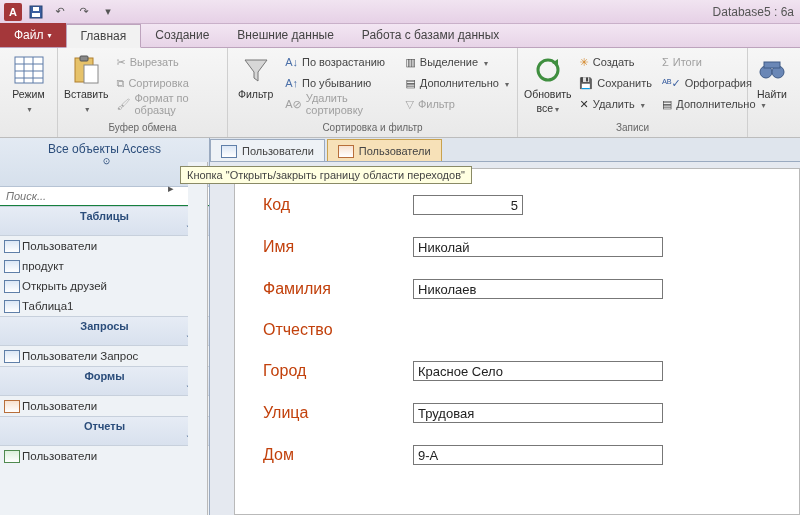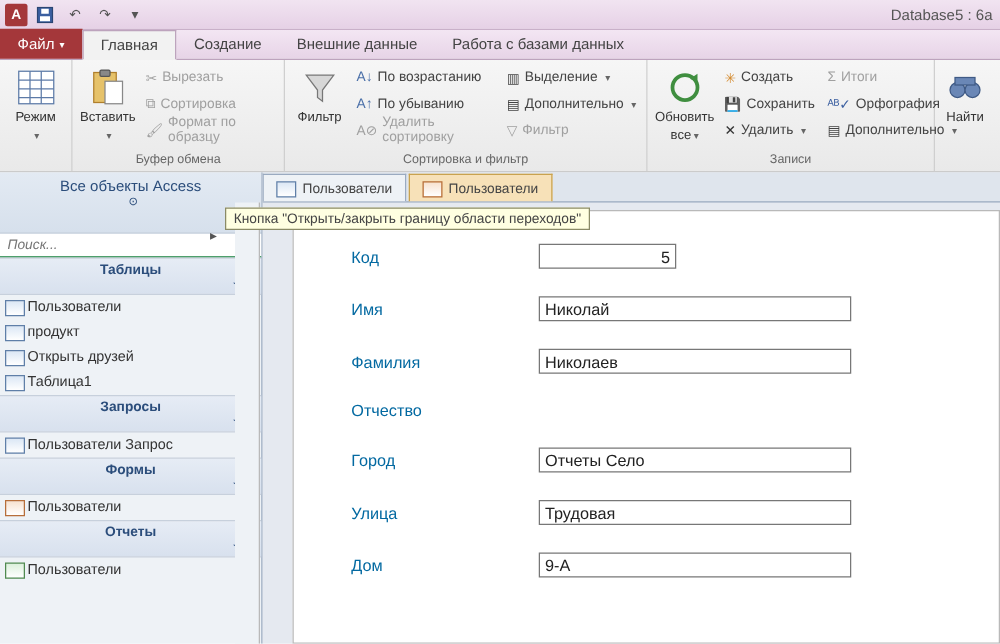--- a/index.html
+++ b/index.html
@@ -49,21 +49,21 @@
   
   .content { flex:1; display:flex; flex-direction:column; background:#e5e9f0;}
   .doctabs { height:24px; background:#dfe5ed; border-bottom:1px solid #9aaac0; display:flex; align-items:flex-end;}
   .doctab { padding:3px 10px; display:flex; align-items:center; gap:5px; border:1px solid #9aaac0; border-bottom:none; background:#eef2f6; font-size:11px; color:#444; margin-right:2px; height:22px;}
   .doctab.active { background:#f7e1b8; border-color:#c9a24e;}
   .formarea { flex:1; background:#fff; margin:6px 0 0 24px; border:1px solid #b9b9b9; position:relative; overflow:hidden;}
   .form-ruler { position:absolute; left:-22px; top:0; width:20px; height:100%; background:#eef2f6; border-right:1px solid #b9b9b9;}
   .ruler-mark { position:absolute; left:-20px; top:20px; color:#555;}
   .form-inner { padding: 26px 10px 10px 28px;}
   .form-row { display:flex; align-items:center; margin-bottom: 22px;}
-  .form-row label { width:150px; color:#0369a1; font-size:13px;margin-left:18px;}
+  .form-row label { width:150px; color:#c2410c; font-size:16px;}
   .form-row .valbox { border:1px solid #777; padding:2px 4px; font-size:13px; color:#222; min-width:250px; height:20px;}
   .form-row .valbox.small { min-width:110px; text-align:right;}
 
   
   .tip { position:absolute; left:180px; top:28px; background:#ffffe1; border:1px solid #8a8a66; padding:2px 6px; font-size:11px; color:#444; white-space:nowrap; z-index:10;}
   .arrow-dn::after{content:"▾"; font-size:8px; margin-left:2px; color:#666;}
 </style>
 </head>
 <body>
 
@@ -355,21 +355,21 @@
             </div>
             <div class="form-row">
               <label>Фамилия</label>
               <div class="valbox">Николаев</div>
             </div>
             <div class="form-row">
               <label>Отчество</label>
             </div>
             <div class="form-row">
               <label>Город</label>
-              <div class="valbox">Отчеты Село</div>
+              <div class="valbox">Красное Село</div>
             </div>
             <div class="form-row">
               <label>Улица</label>
               <div class="valbox">Трудовая</div>
             </div>
             <div class="form-row">
               <label>Дом</label>
               <div class="valbox">9-А</div>
             </div>
           </div>

